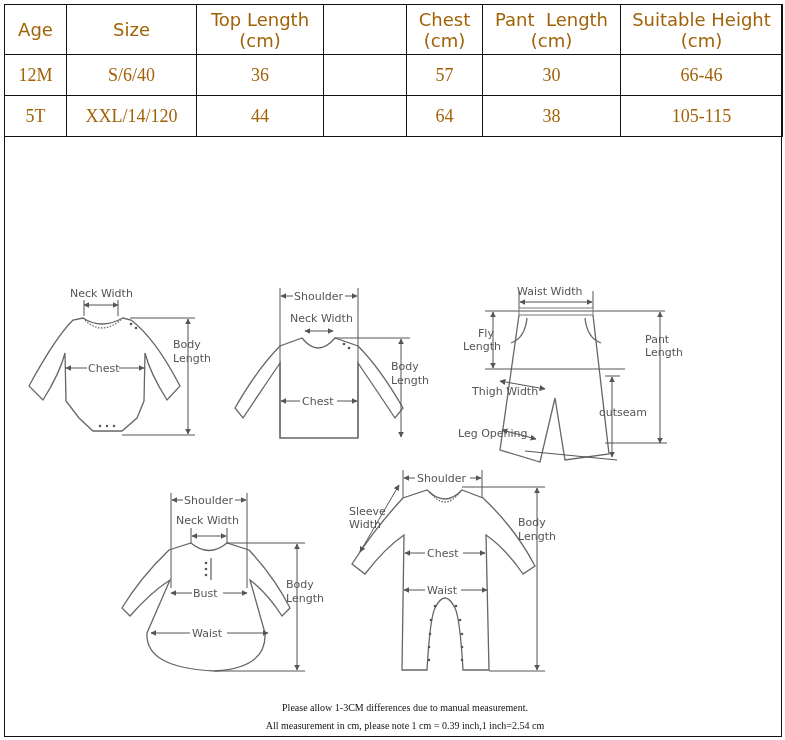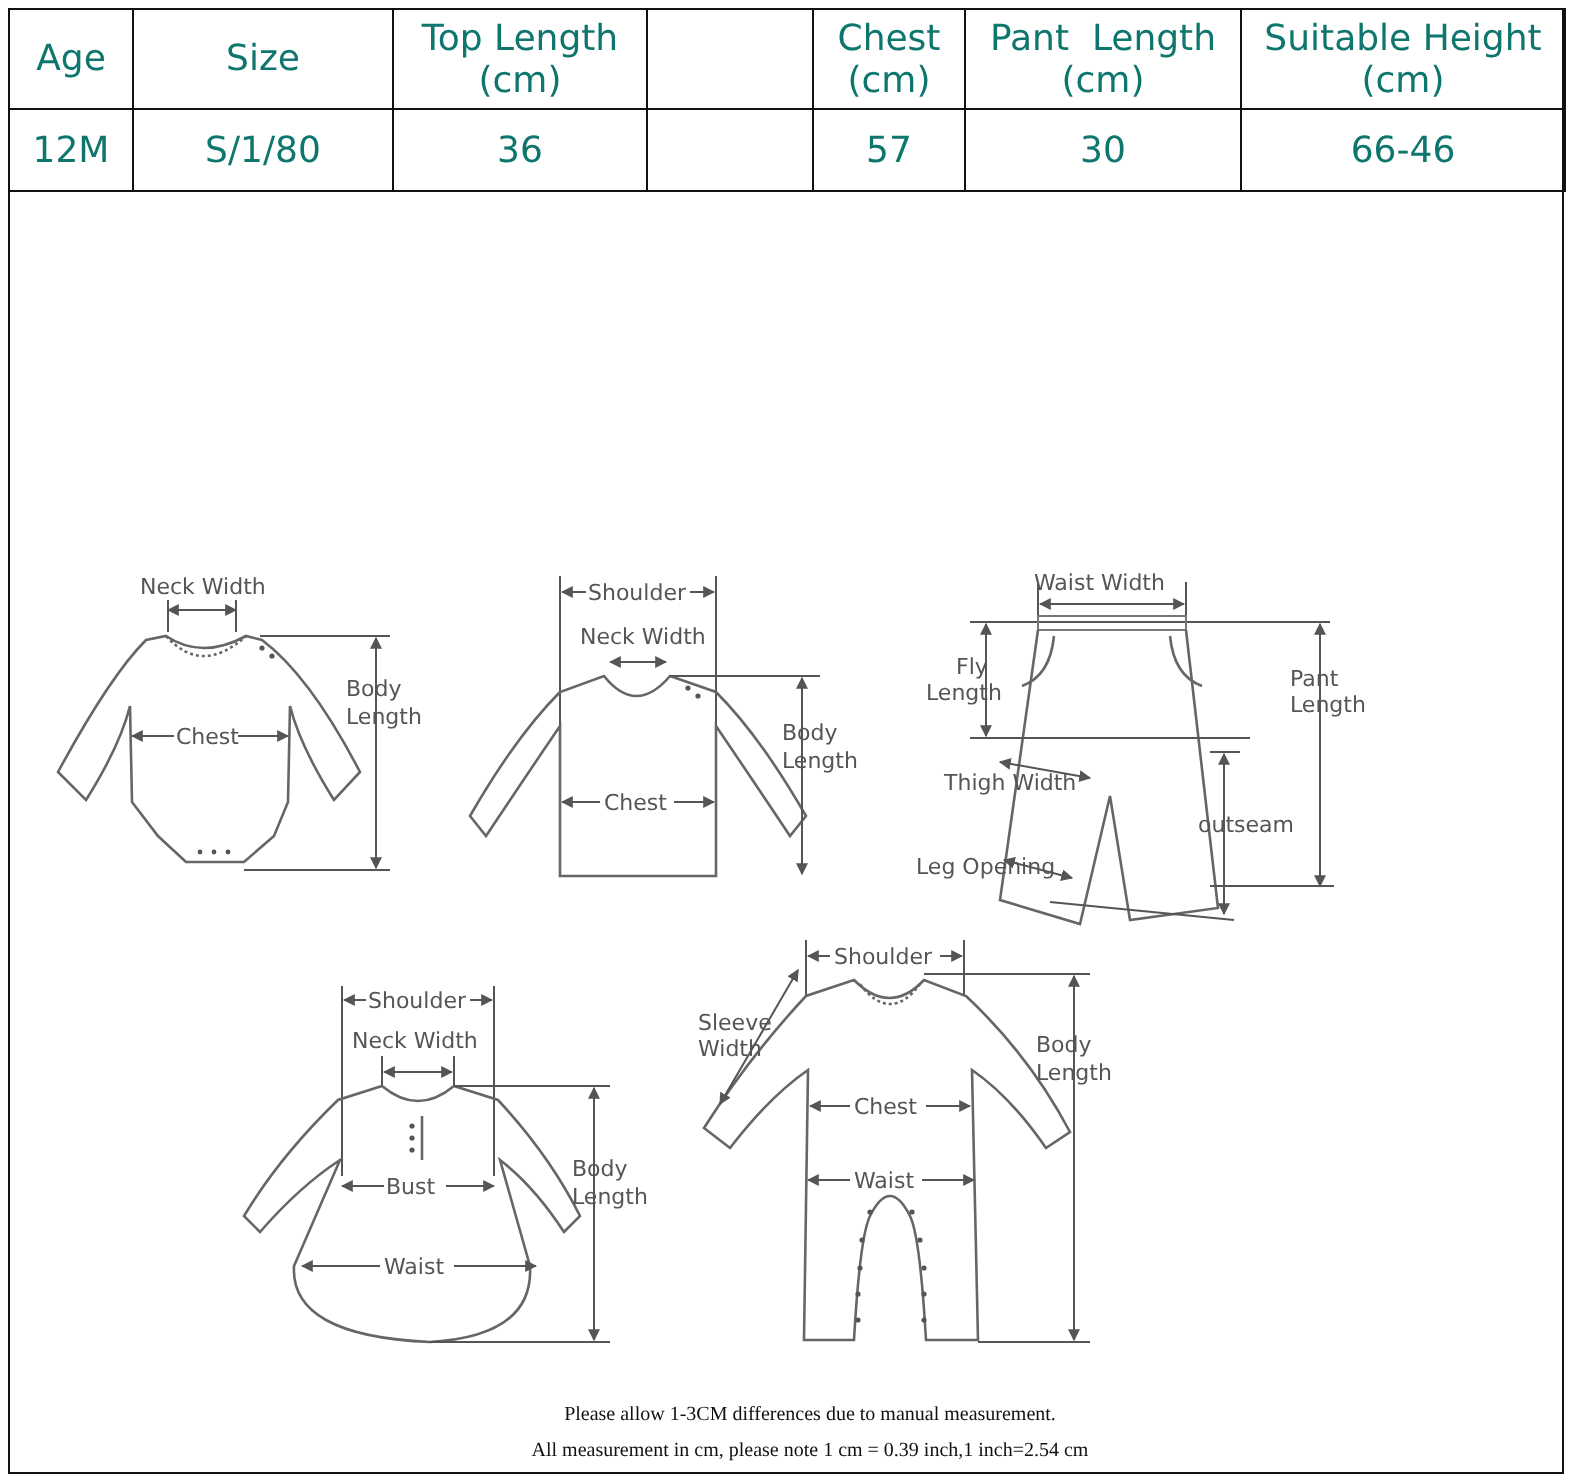--- a/index.html
+++ b/index.html
@@ -1,21 +1,21 @@
 <!DOCTYPE html>
 <html><head>
 <meta charset="utf-8">
 <style>
   html, body { margin: 0; padding: 0; background: #ffffff; }
   body { width: 785px; height: 740px; position: relative; overflow: hidden; font-family: "DejaVu Sans", sans-serif; color: #111; }
   .frame { position: absolute; left: 4px; top: 4px; width: 778px; height: 733px; border: 1.5px solid #111; box-sizing: border-box; }
   table.size { position: absolute; left: 4px; top: 4px; border-collapse: collapse; table-layout: fixed; }
-  table.size td, table.size th { border: 1.5px solid #111; text-align: center; vertical-align: middle; font-weight: normal; font-size: 18px; line-height: 21px; padding: 0; color: #0f766e; }
+  table.size td, table.size th { border: 1.5px solid #111; text-align: center; vertical-align: middle; font-weight: normal; font-size: 18px; line-height: 21px; padding: 0; color: #a16207; }
   table.size th { height: 49px; }
-  table.size td { height: 40px; }
+  table.size td { height: 40px; font-family: Liberation Serif, serif; }
   .diagrams { position: absolute; left: 5px; top: 258px; width: 776px; height: 430px; }
   .diagrams svg { width: 776px; height: 430px; display: block; }
   .diag-label { font-family: "DejaVu Sans", sans-serif; font-size: 11px; fill: #555; }
   .outline { fill: none; stroke: #666; stroke-width: 1.3; }
   .measure { stroke: #555; stroke-width: 1; fill: none; }
   .arrow { fill: #555; }
   .note { position: absolute; left: 17px; width: 776px; text-align: center; font-family: Liberation Serif, serif; font-size: 10px; color: #111; line-height: 18px; }
 </style>
 </head>
 <body>
@@ -39,26 +39,35 @@
       <th><span>Top Length</span><br><span>(cm)</span></th>
       <th><span></span></th>
       <th><span>Chest</span><br><span>(cm)</span></th>
       <th style="white-space:pre"><span>Pant  Length</span><br><span>(cm)</span></th>
       <th><span>Suitable Height</span><br><span>(cm)</span></th>
     </tr>
   </thead>
   <tbody>
     <tr>
       <td>12M</td>
-      <td>S/1/80</td>
+      <td>S/6/40</td>
       <td>36</td>
       <td></td>
       <td>57</td>
       <td>30</td>
       <td>66-46</td>
+    </tr>
+    <tr>
+      <td>5T</td>
+      <td>XXL/14/120</td>
+      <td>44</td>
+      <td></td>
+      <td>64</td>
+      <td>38</td>
+      <td>105-115</td>
     </tr>
   </tbody>
 </table>
 
 <div class="diagrams">
   <svg viewBox="0 0 776 430" xmlns="http://www.w3.org/2000/svg">
     <defs>
       <marker id="ah" viewBox="0 0 10 10" refX="9" refY="5" markerWidth="6" markerHeight="6" orient="auto-start-reverse">
         <path d="M0,0 L10,5 L0,10 z" class="arrow"></path>
       </marker>

